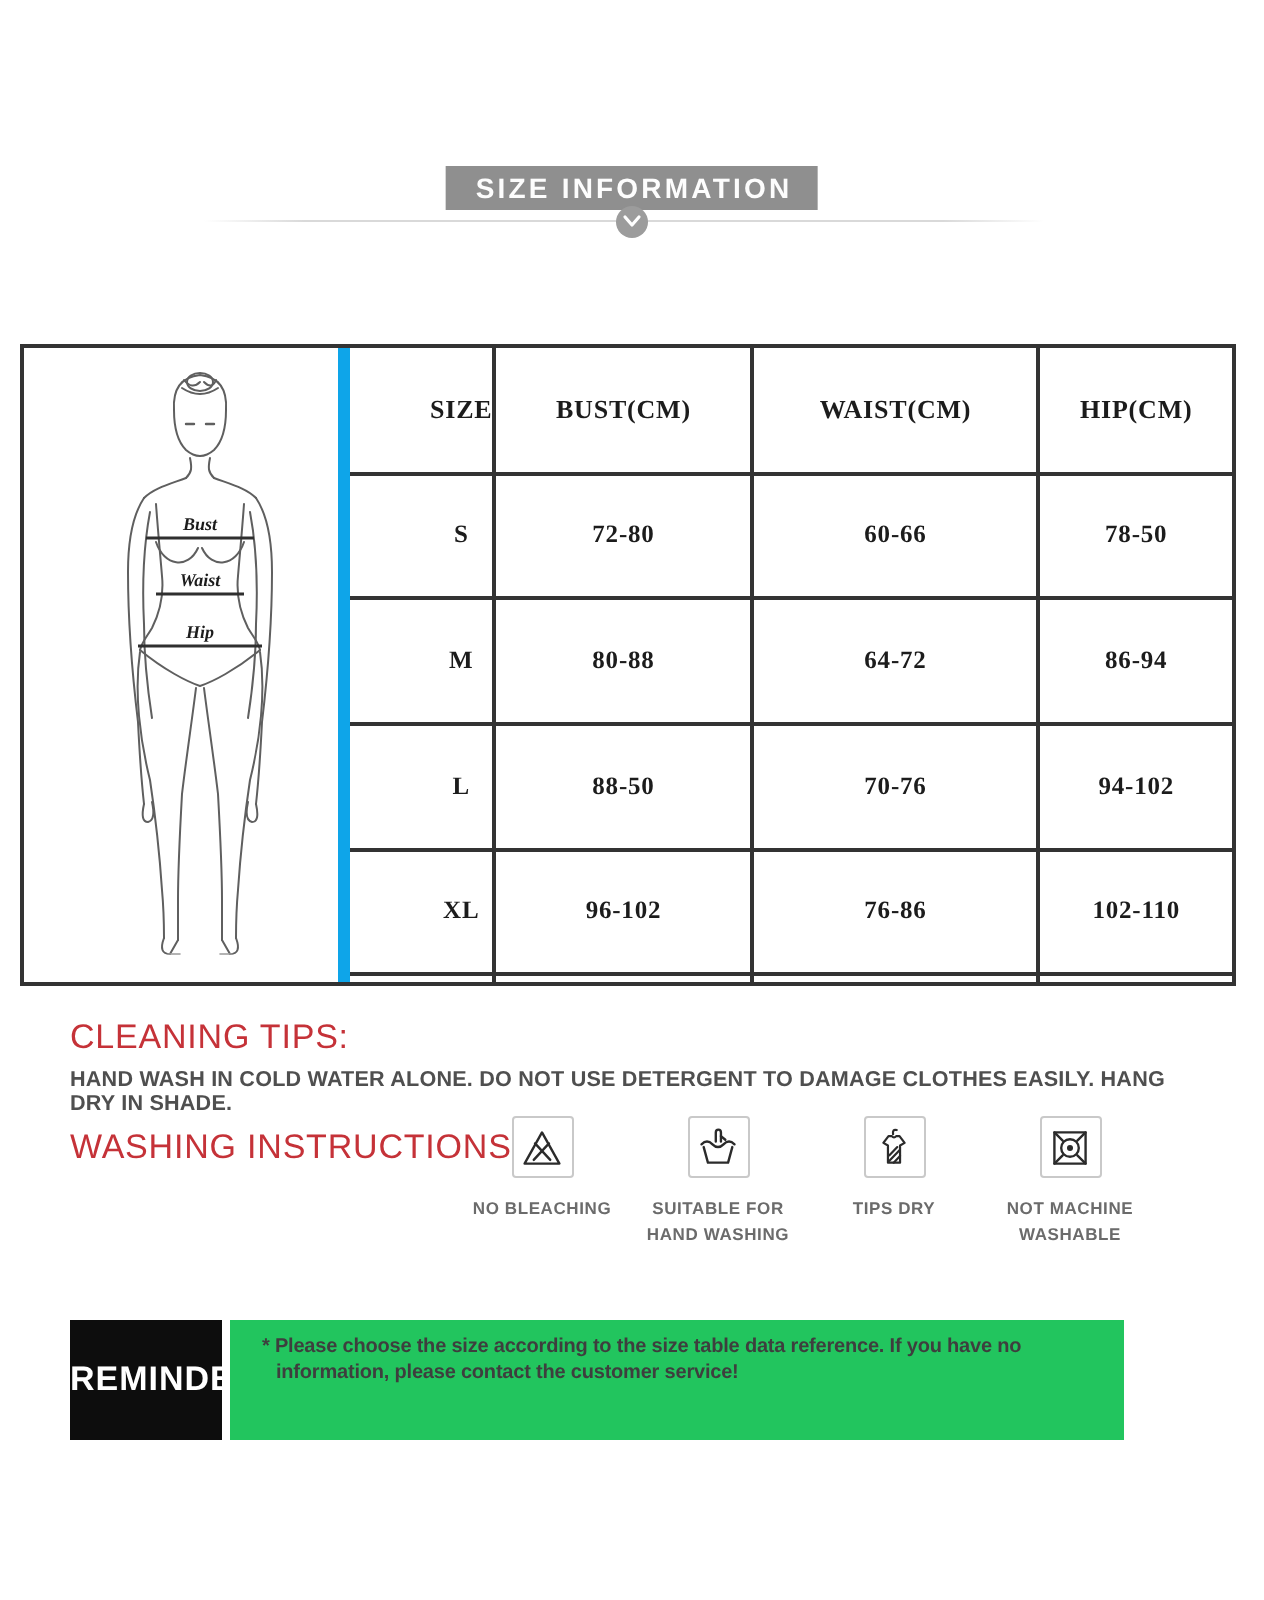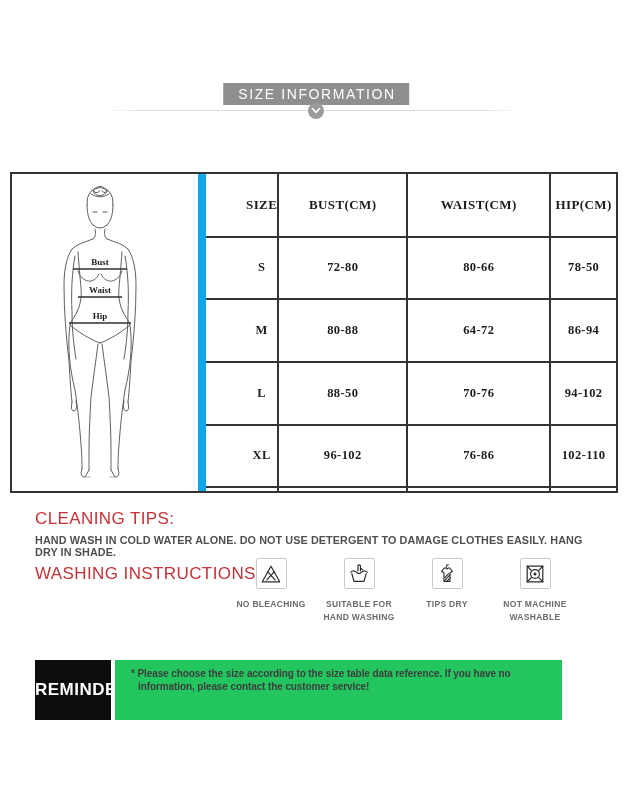--- a/index.html
+++ b/index.html
@@ -6,39 +6,39 @@
   html,body { background:#fff; }
   .page {
     position:relative; width:632px; height:800px; margin:0 auto;
     background:#fff; overflow:hidden;
     font-family:"Liberation Sans", sans-serif;
   }
 
   
   .size-title {
     position:absolute; top:83px; left:50%; transform:translateX(-50%);
-    background:#8f8f8f; color:#fdfdfd; font-size:14px; font-weight:400;
+    background:#8f8f8f; color:#fdfdfd; font-size:14px; font-weight:700;
     letter-spacing:1.6px; padding:3px 13px 3px 15px; white-space:nowrap;
   }
   .header-line {
     position:absolute; top:110px; left:102px; width:420px; height:1px;
     background:linear-gradient(to right, rgba(217,217,217,0), #d9d9d9 12%, #d9d9d9 88%, rgba(217,217,217,0));
   }
   .chevron-badge {
     position:absolute; top:103px; left:50%; transform:translateX(-50%);
     width:16px; height:16px; border-radius:50%; background:#9c9c9c;
     display:grid; place-items:center;
   }
 
   
   .size-panel {
     position:absolute; left:10px; top:172px; width:608px; height:321px;
     border:2px solid #333; display:flex; background:#fff;
   }
-  .figure-cell { width:194px; border-right:8px solid #0ea5e9; position:relative; }
+  .figure-cell { width:163px; border-right:6px solid #0ea5e9; position:relative;font-style:italic; }
   .figure-cell svg { position:absolute; left:0; top:0; }
 
   table.size-table {
     flex:1; border-collapse:collapse; table-layout:fixed; height:100%;
     font-family:"Liberation Serif", serif;
   }
   .size-table th, .size-table td {
     border:2px solid #333; text-align:center; vertical-align:middle;
     color:#1c1c1c;
   }
@@ -165,21 +165,21 @@
       <tbody>
           <tr>
         <th>SIZE</th>
         <th>BUST(CM)</th>
         <th>WAIST(CM)</th>
         <th>HIP(CM)</th>
       </tr>
       <tr>
         <td>S</td>
         <td>72-80</td>
-        <td>80-66</td>
+        <td>60-66</td>
         <td>78-50</td>
       </tr>
       <tr>
         <td>M</td>
         <td>80-88</td>
         <td>64-72</td>
         <td>86-94</td>
       </tr>
       <tr>
         <td>L</td>

